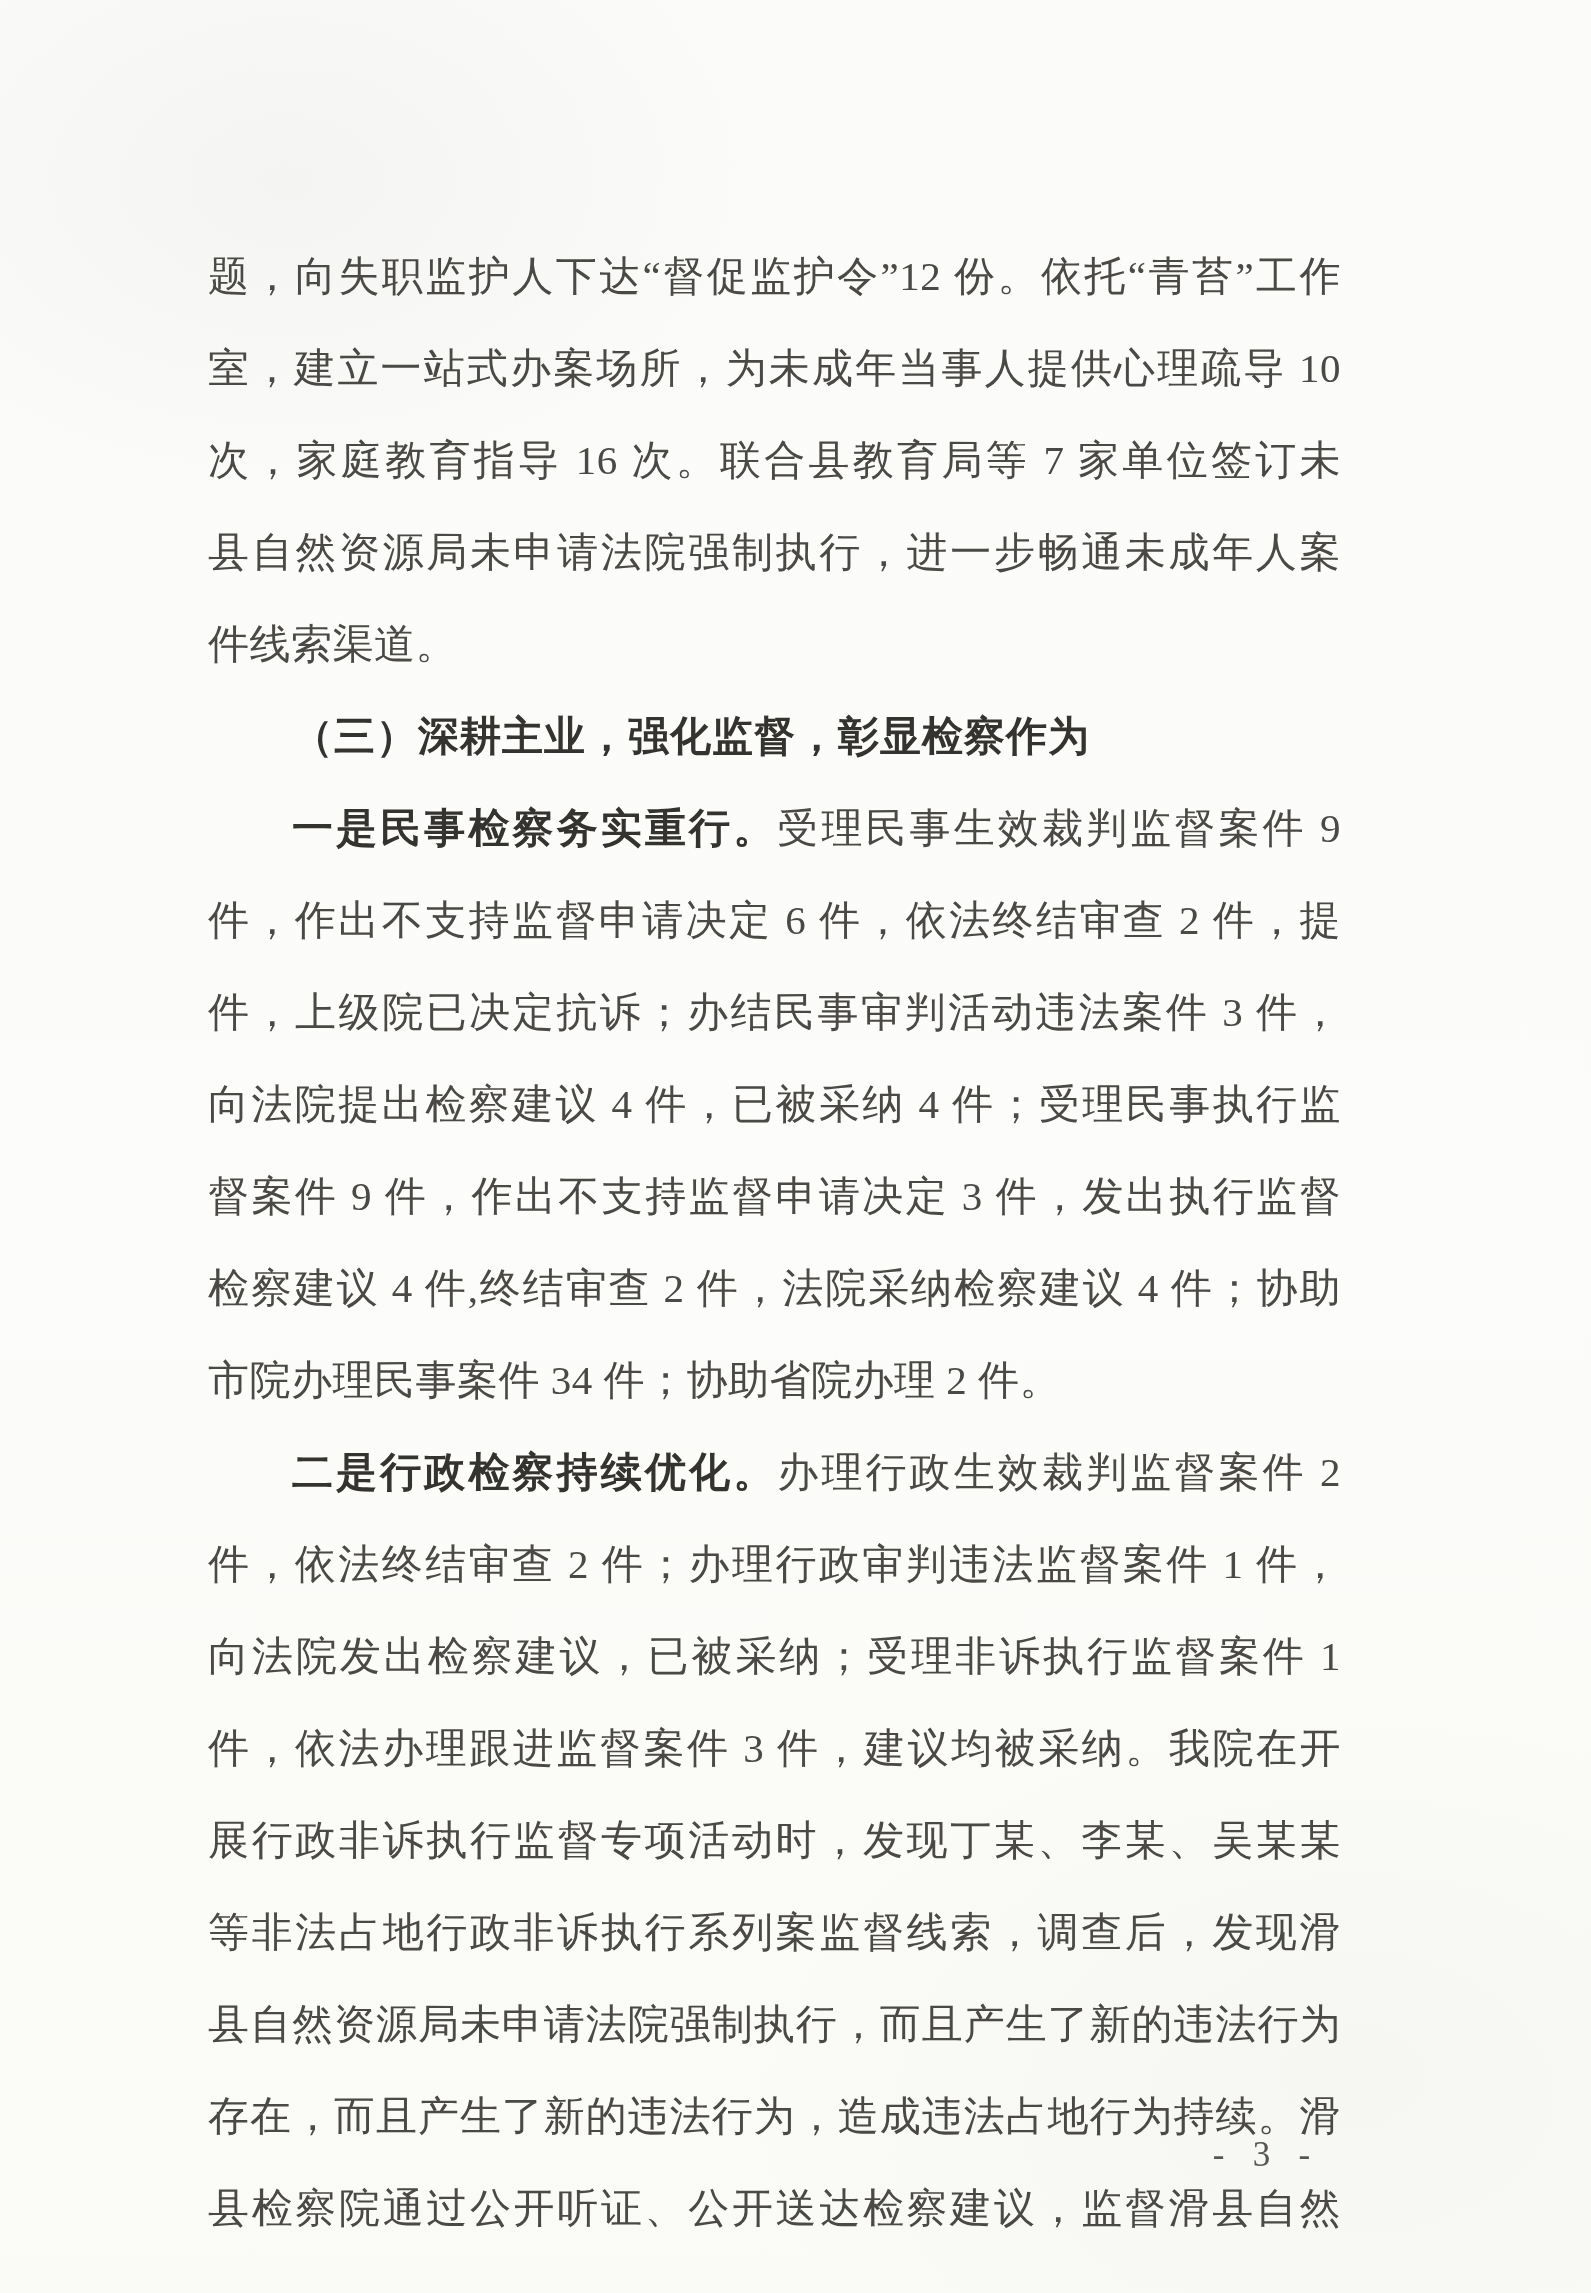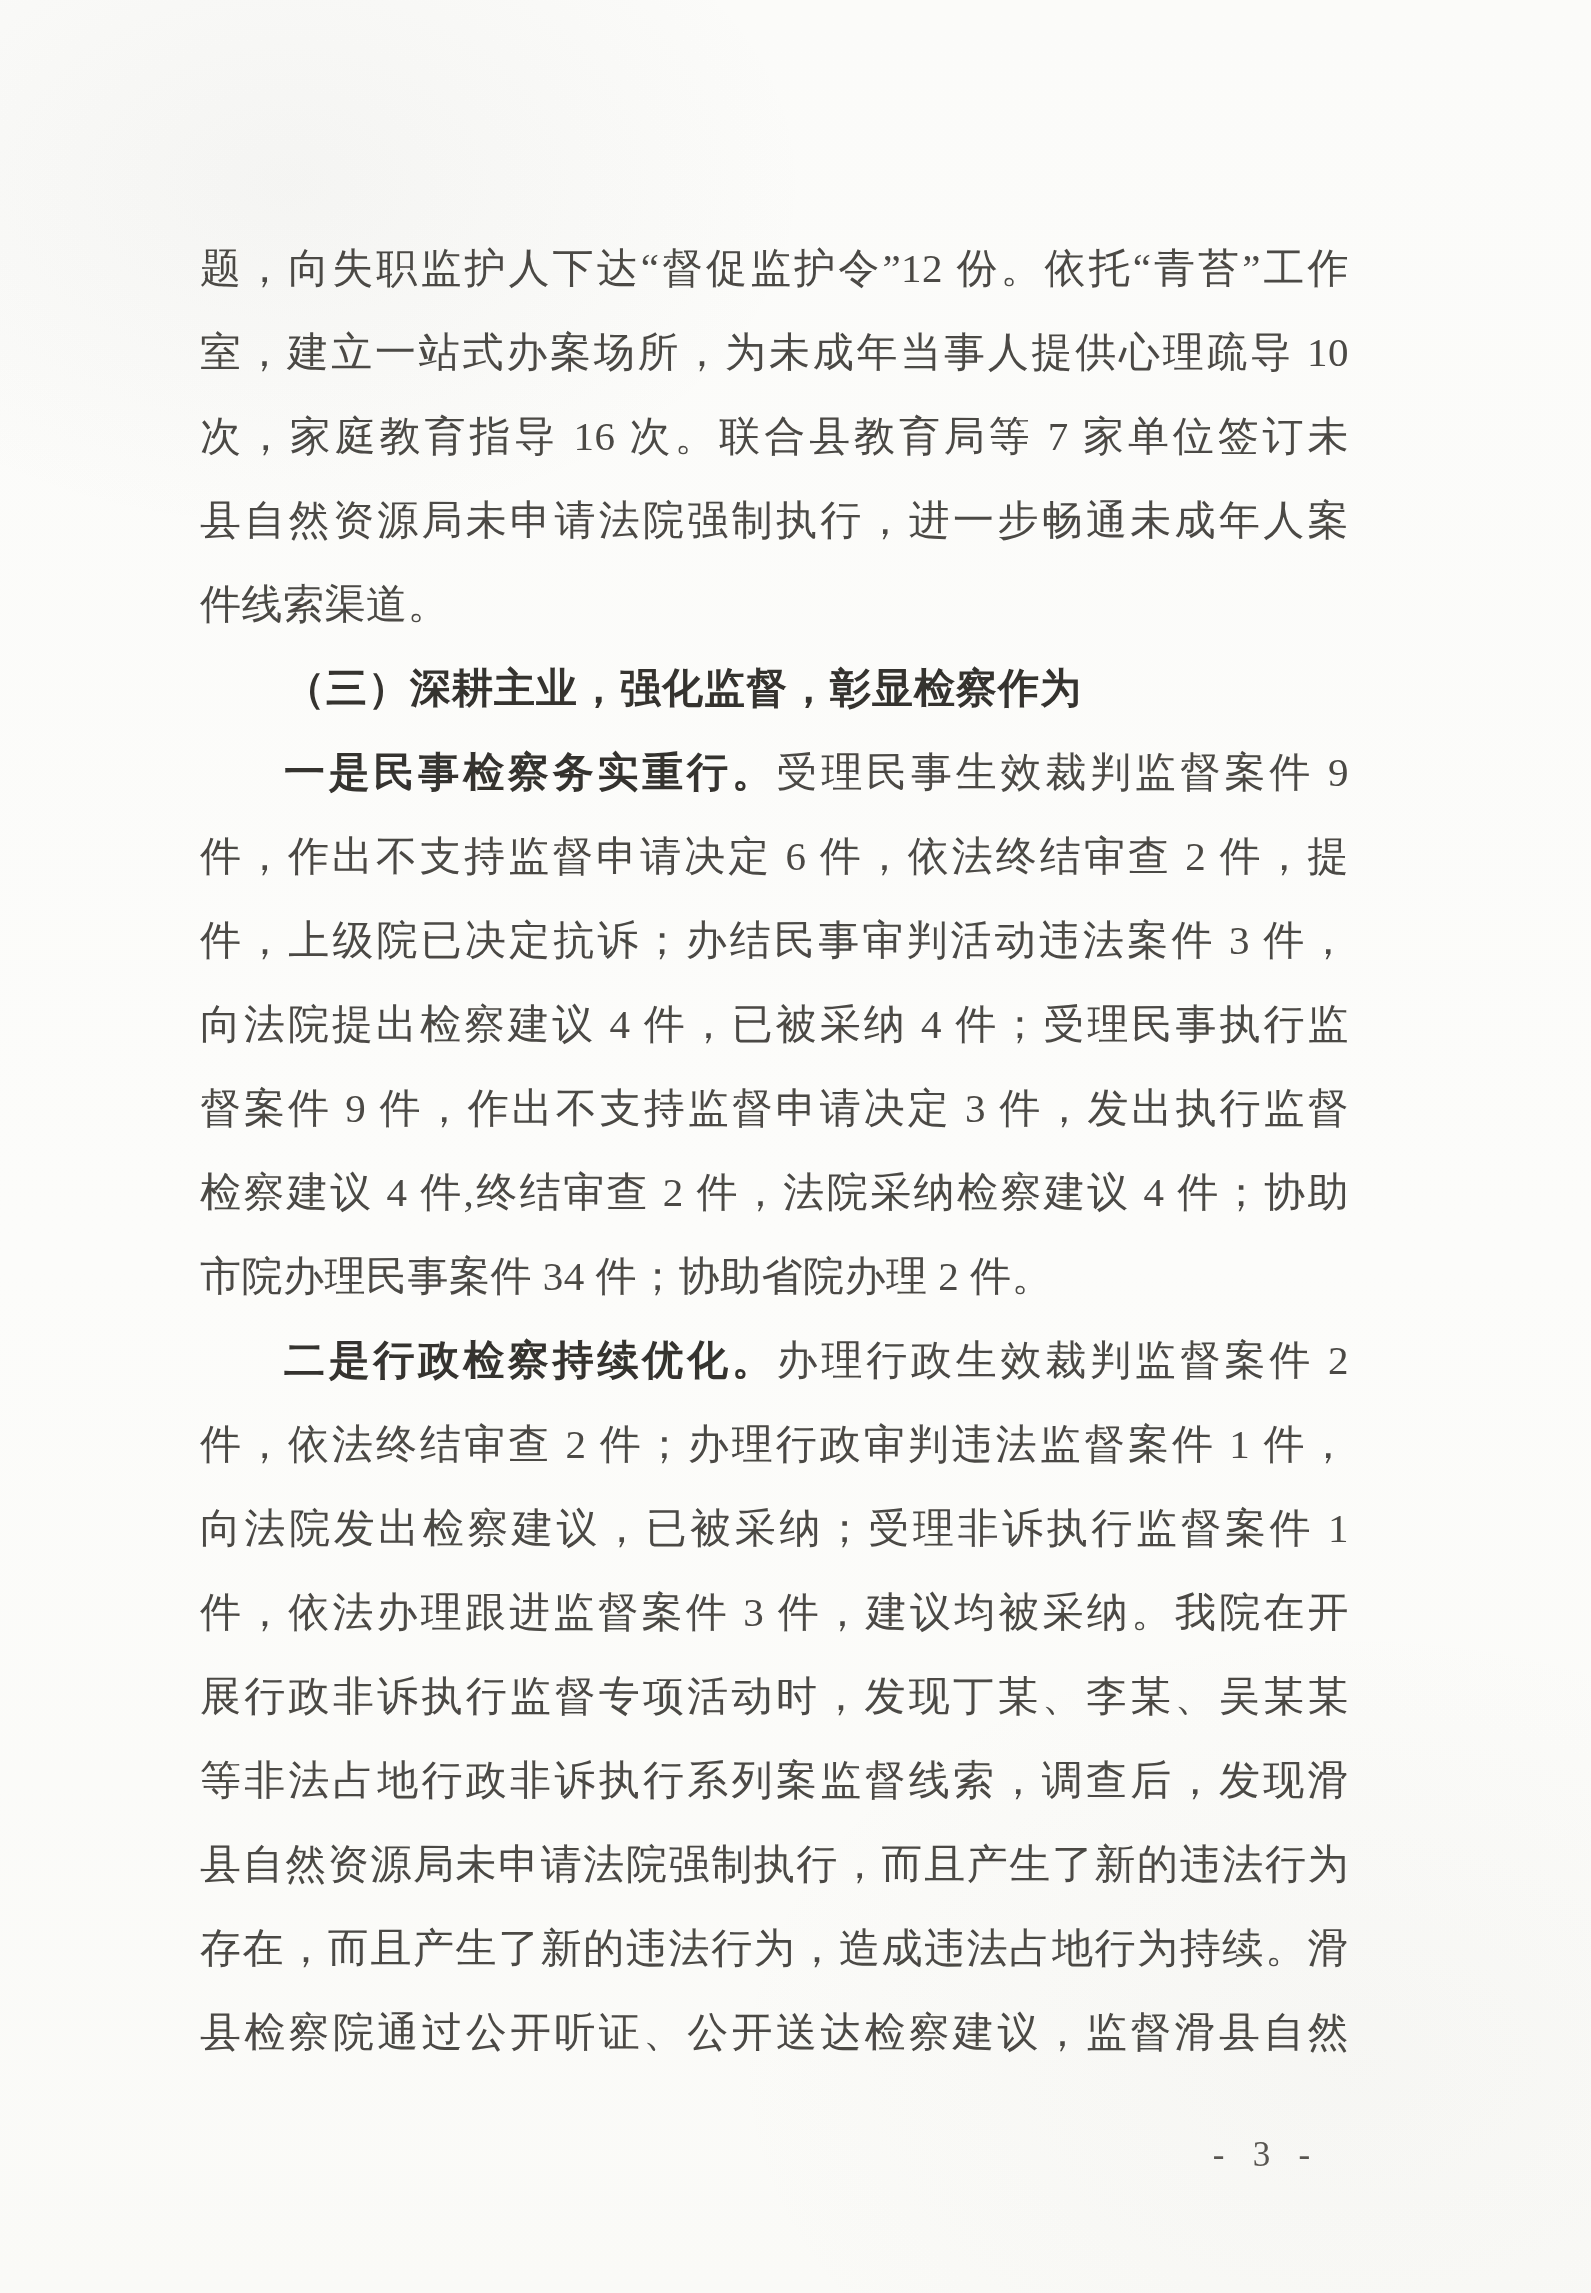--- a/index.html
+++ b/index.html
@@ -23,21 +23,21 @@
       radial-gradient(ellipse 980px 686px at 85% 90%, rgba(140,140,135,0.04), rgba(0,0,0,0) 65%),
       linear-gradient(180deg, #fbfbf9 0%, #fcfcfa 55%, #fafaf7 100%);
   }
   .text-block {
     position: absolute;
     left: 196px;
     top: 224px;
     width: 1157px;
   }
   .line {
-    margin: 4px;
+    margin: 12px;
     padding: 0;
     height: 80px;
     line-height: 80px;
     font-size: 41px;
     color: #4b4945;
     letter-spacing: 0.5px;
     text-align: left;
     overflow: visible;
   }
   .line.full {

